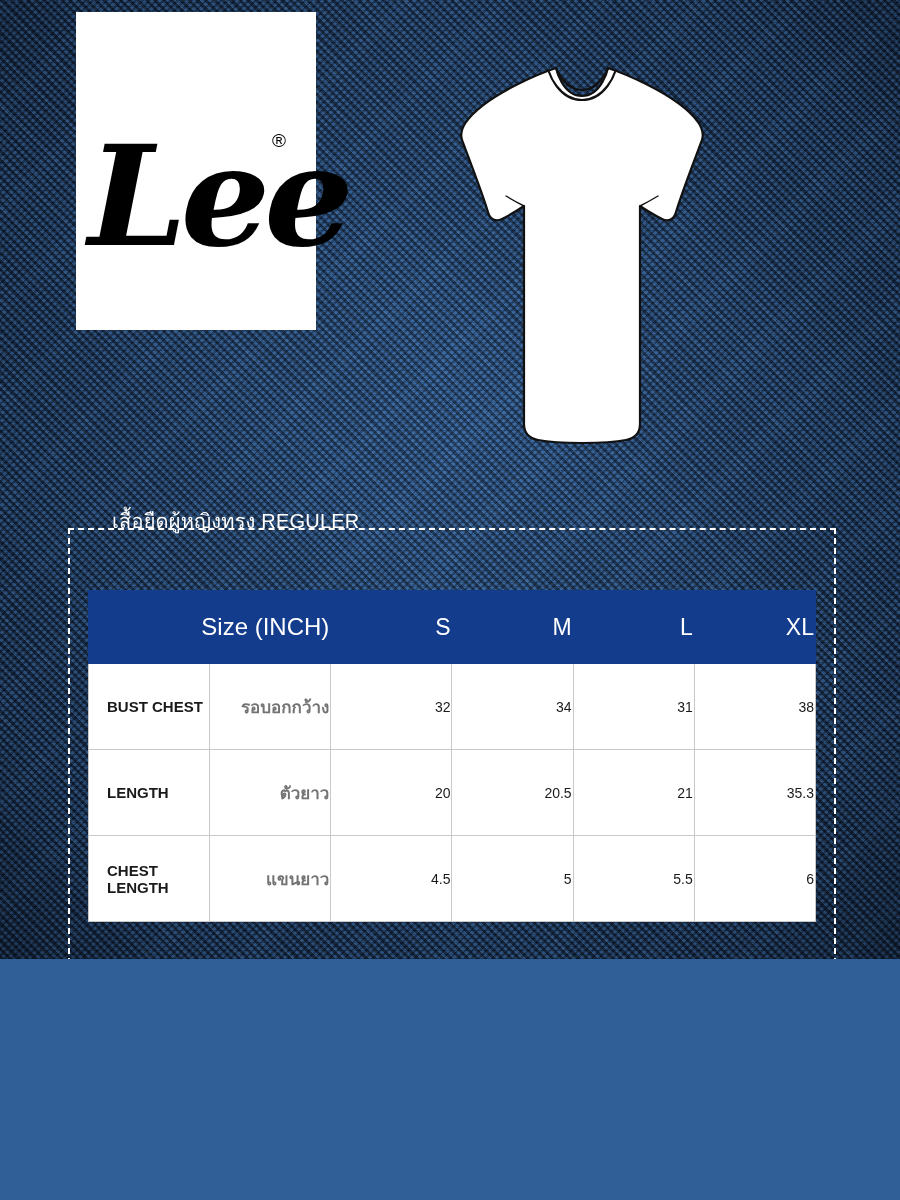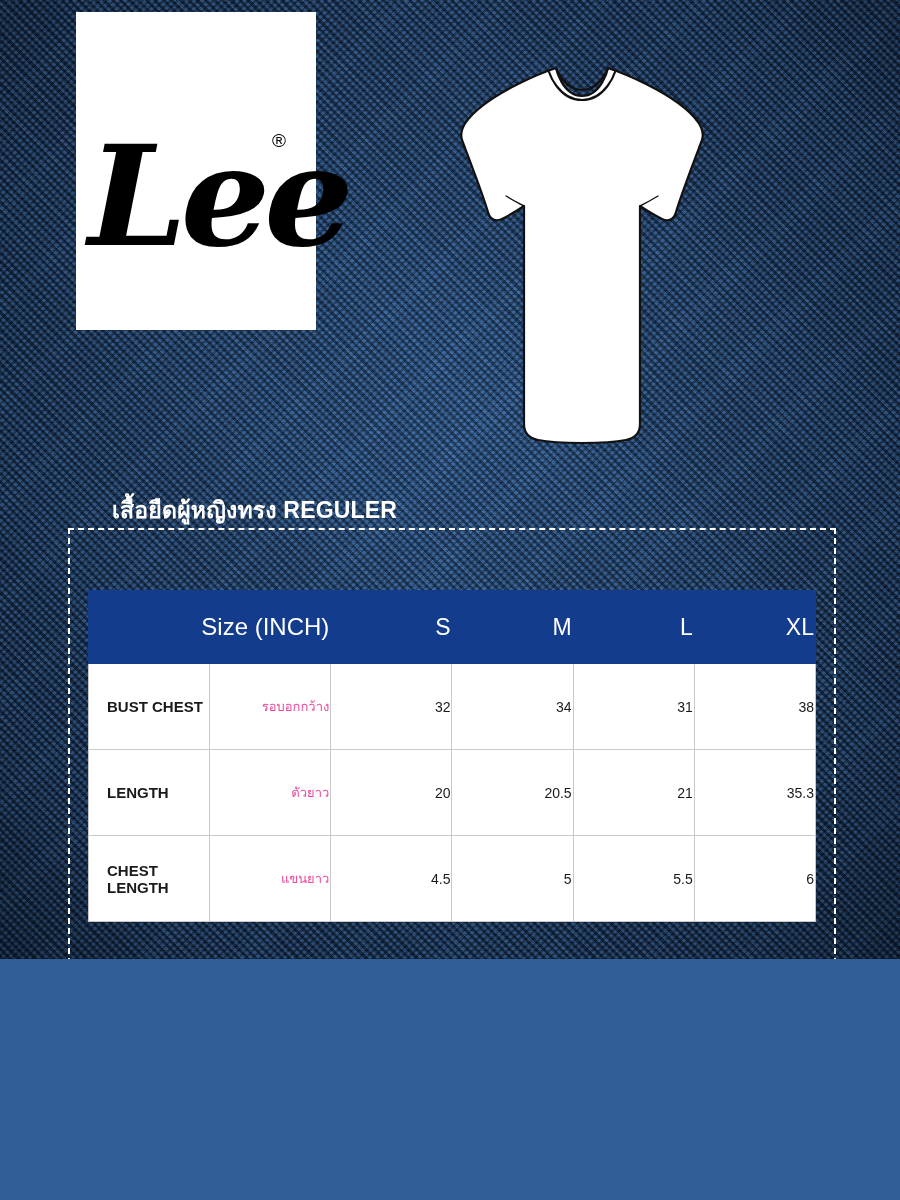--- a/index.html
+++ b/index.html
@@ -92,23 +92,23 @@
     left: 452px;
     top: 52px;
     width: 260px;
     height: 420px;
   }
 
   
   #title {
     position: absolute;
     left: 112px;
-    top: 492px;
-    font-size: 23px;
-    font-weight: bold;
+    top: 505px;
+    font-size: 20px;
+    font-weight: normal;
     color: #ffffff;
     letter-spacing: 0.2px;
     white-space: nowrap;
   }
 
   
   #dashed-frame {
     position: absolute;
     left: 68px;
     top: 528px;
@@ -150,23 +150,23 @@
   .col-en {
     width: 178px;
     text-align: left !important;
     padding-left: 18px;
     font-size: 15px;
     color: #1a1a1a;
     font-weight: bold;
   }
   .col-th {
     width: 182px;
-    font-size: 13px;
-    color: #ec4899;
-    font-weight: normal;
+    font-size: 17px;
+    color: #737373;
+    font-weight: bold;
   }
   .col-val {
     width: 92px;
     font-size: 14px;
     color: #1a1a1a;
   }
 </style>
 </head>
 <body>
 

